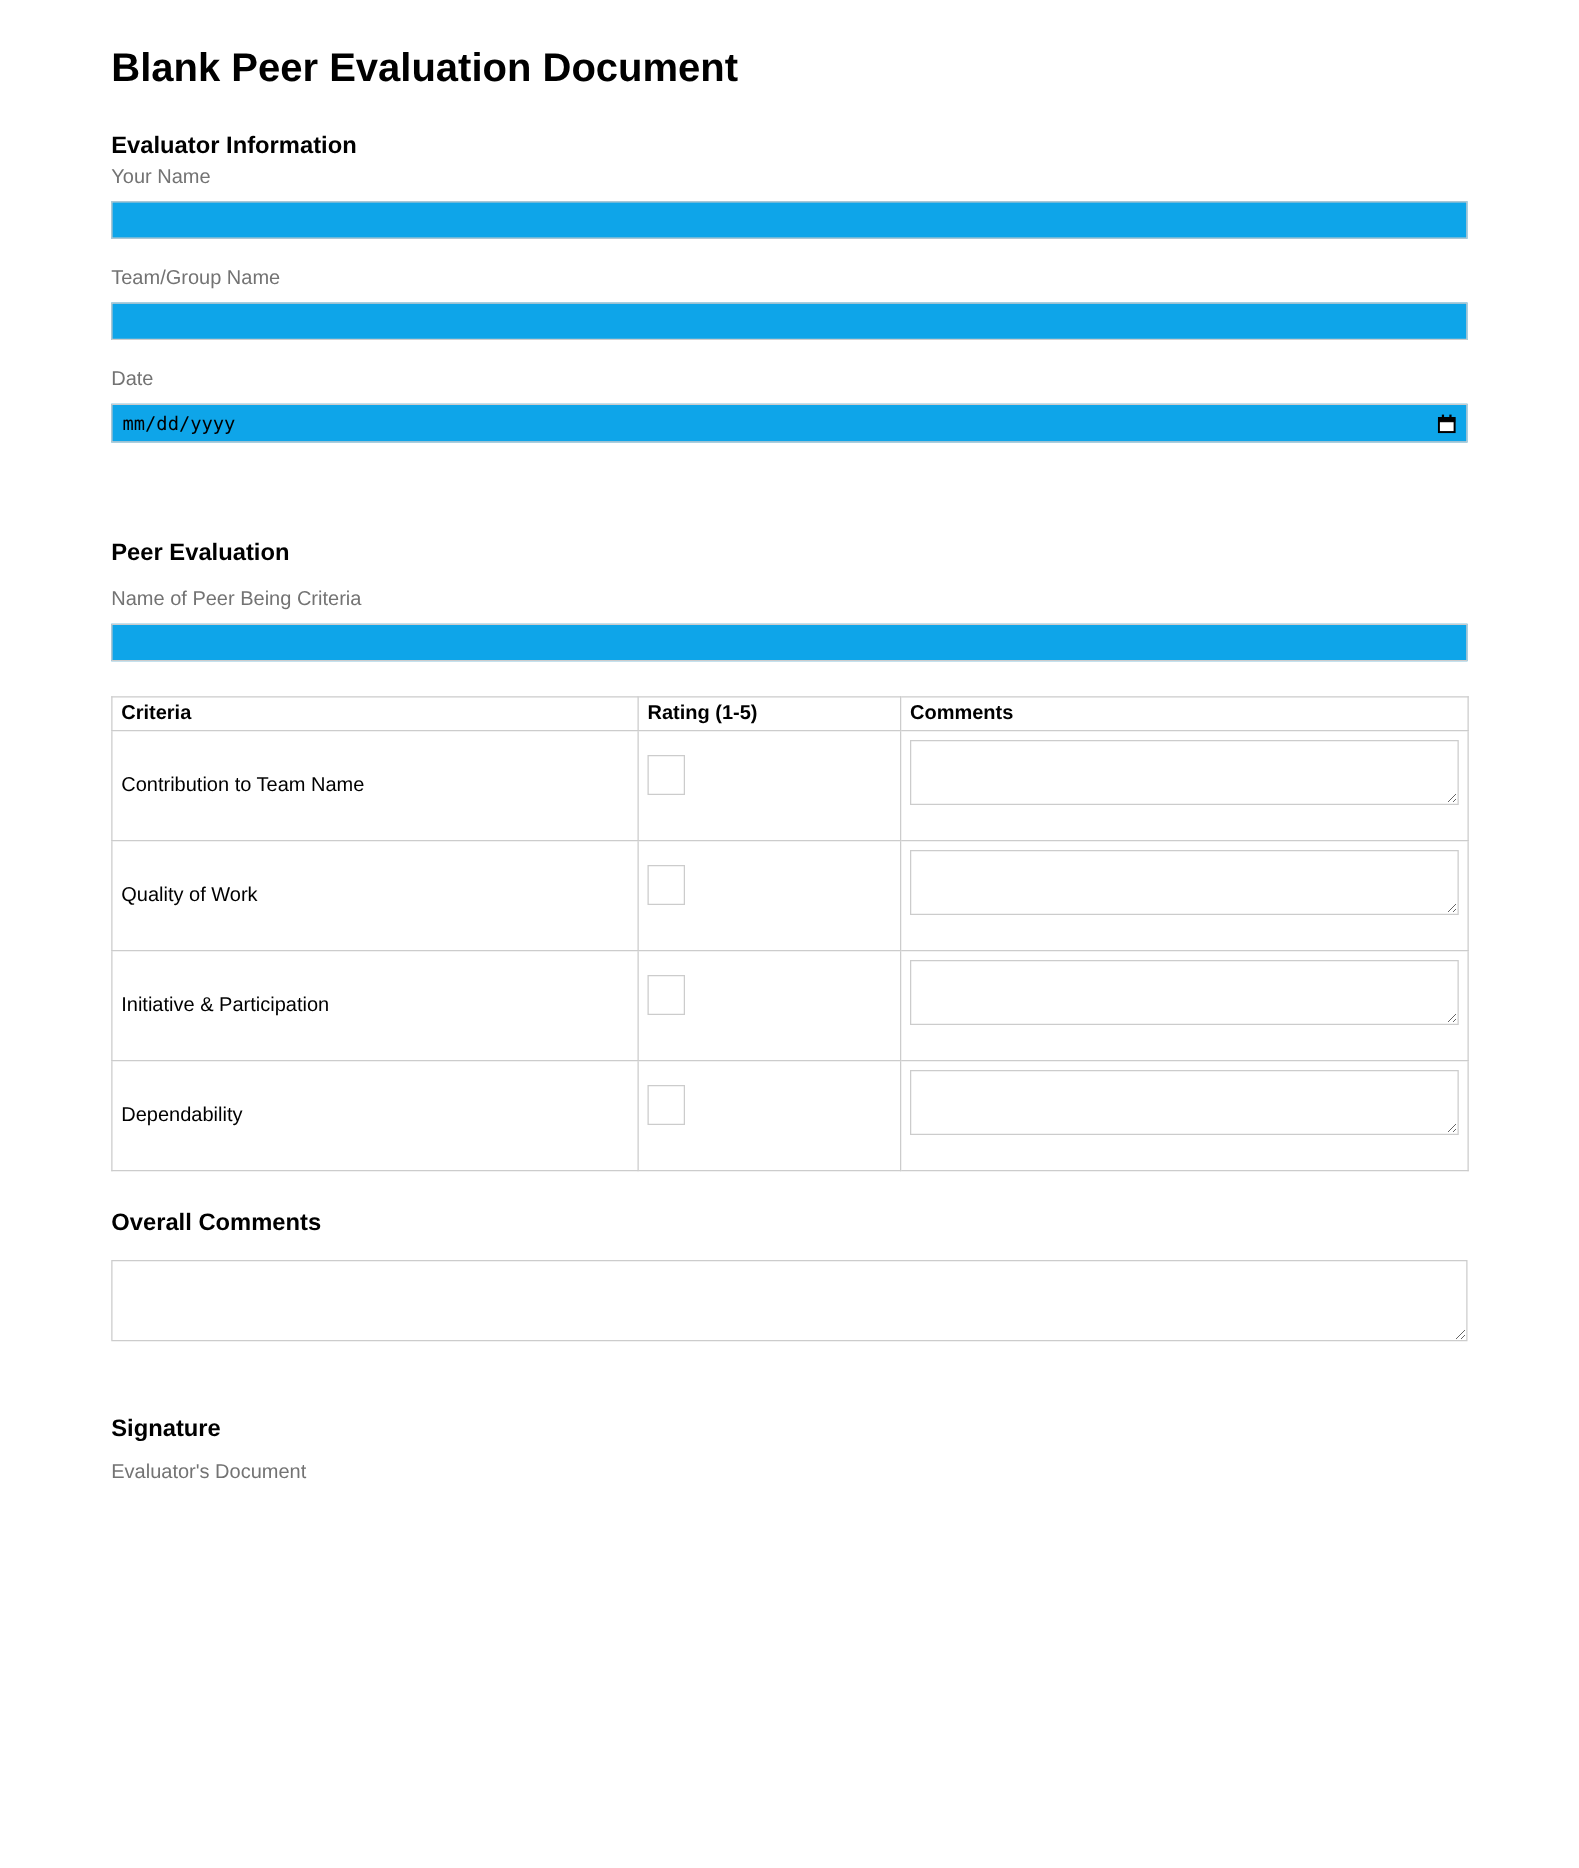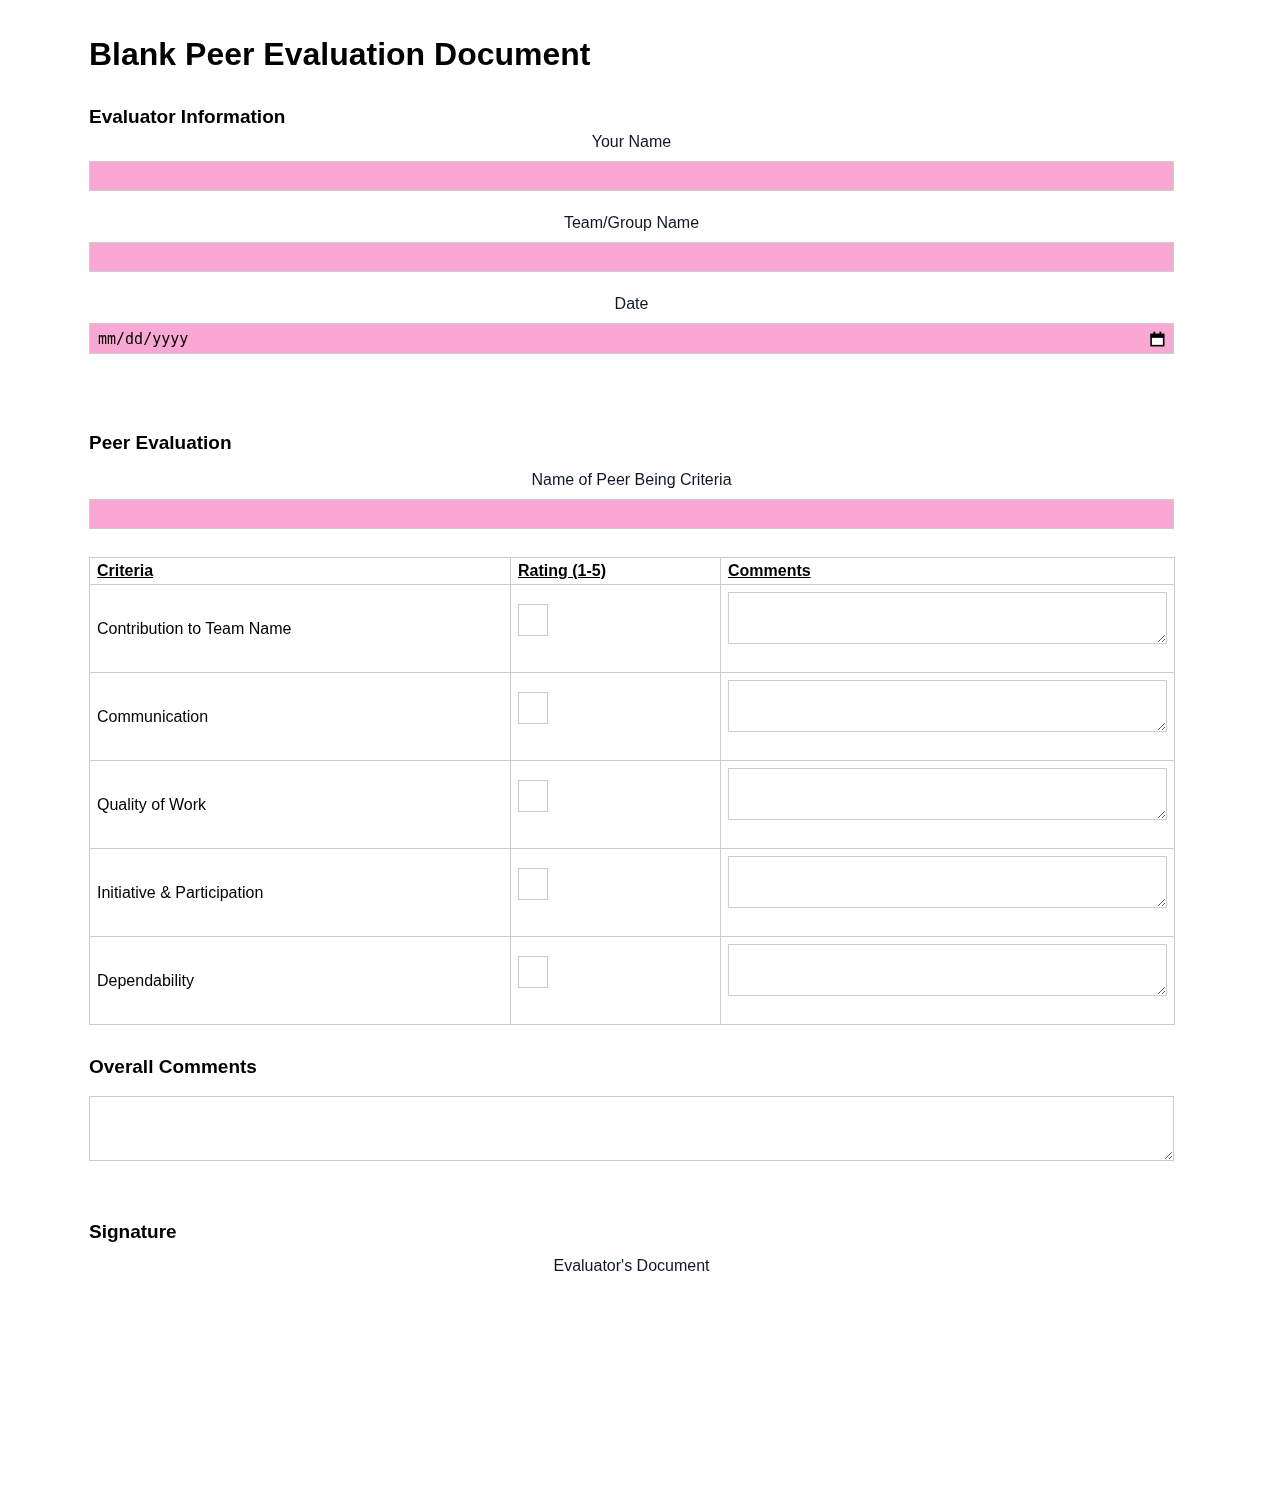--- a/index.html
+++ b/index.html
@@ -25,26 +25,26 @@
     margin: 0;
   }
   #evaluator-heading { margin-top: 33px; margin-bottom: 5px; }
   #peer-heading      { margin-top: 78px; margin-bottom: 17px; }
   #overall-heading   { margin-top: 31px; margin-bottom: 18px; }
   #signature-heading { margin-top: 60px; margin-bottom: 14px; }
 
   .form-group { margin-bottom: 23px; }
   .form-group label, .field-label {
     display: block; font-size: 16px; line-height: 18px;
-    margin-bottom: 10px; color: #0f172a; text-align: center;
+    margin-bottom: 10px; color: #737373;
   }
   .text-input {
     display: block; width: 100%; height: 30px;
     border: 1px solid #cccccc; border-radius: 0;
-    padding: 0 8px; background: #f9a8d4; color: #000;
+    padding: 0 8px; background: #0ea5e9; color: #000;
     font-family: "Liberation Sans", sans-serif; font-size: 15px;
     outline: none;
   }
   .date-wrap { position: relative; width: 100%; }
   .date-input {
     height: 31px; padding-right: 34px;
     font-family: "DejaVu Sans Mono", monospace; font-size: 15px;
   }
   .date-input::placeholder { color: #000000; opacity: 1; }
   .calendar-icon {
@@ -54,21 +54,21 @@
   }
 
   .eval-table {
     width: 100%; border-collapse: collapse; table-layout: fixed;
     margin-top: 28px;
   }
   .eval-table th, .eval-table td { border: 1px solid #cccccc; }
   .eval-table th {
     height: 26px; padding: 4px 7px;
     font-size: 16px; line-height: 18px; font-weight: 700;
-    text-align: left; vertical-align: middle; text-decoration: underline;
+    text-align: left; vertical-align: middle;
   }
   .eval-table td { height: 88px; }
   td.criteria-cell {
     vertical-align: middle; padding: 0 7px;
     font-size: 16px; line-height: 18px;
   }
   td.rating-cell { vertical-align: top; padding: 19px 0 0 7px; }
   .rating-input {
     width: 30px; height: 32px;
     border: 1px solid #cccccc; border-radius: 0;
@@ -149,29 +149,20 @@
       <tr>
         <td class="criteria-cell">Contribution to Team Name</td>
         <td class="rating-cell">
           <input type="text" class="rating-input" maxlength="1" value="" style="">
         </td>
         <td class="comments-cell">
           <textarea class="comments-textarea" style=""></textarea>
         </td>
       </tr>
       <tr>
-        <td class="criteria-cell">Communication</td>
-        <td class="rating-cell">
-          <input type="text" class="rating-input" maxlength="1" value="" style="">
-        </td>
-        <td class="comments-cell">
-          <textarea class="comments-textarea" style=""></textarea>
-        </td>
-      </tr>
-      <tr>
         <td class="criteria-cell">Quality of Work</td>
         <td class="rating-cell">
           <input type="text" class="rating-input" maxlength="1" value="" style="">
         </td>
         <td class="comments-cell">
           <textarea class="comments-textarea" style=""></textarea>
         </td>
       </tr>
       <tr>
         <td class="criteria-cell">Initiative &amp; Participation</td>

